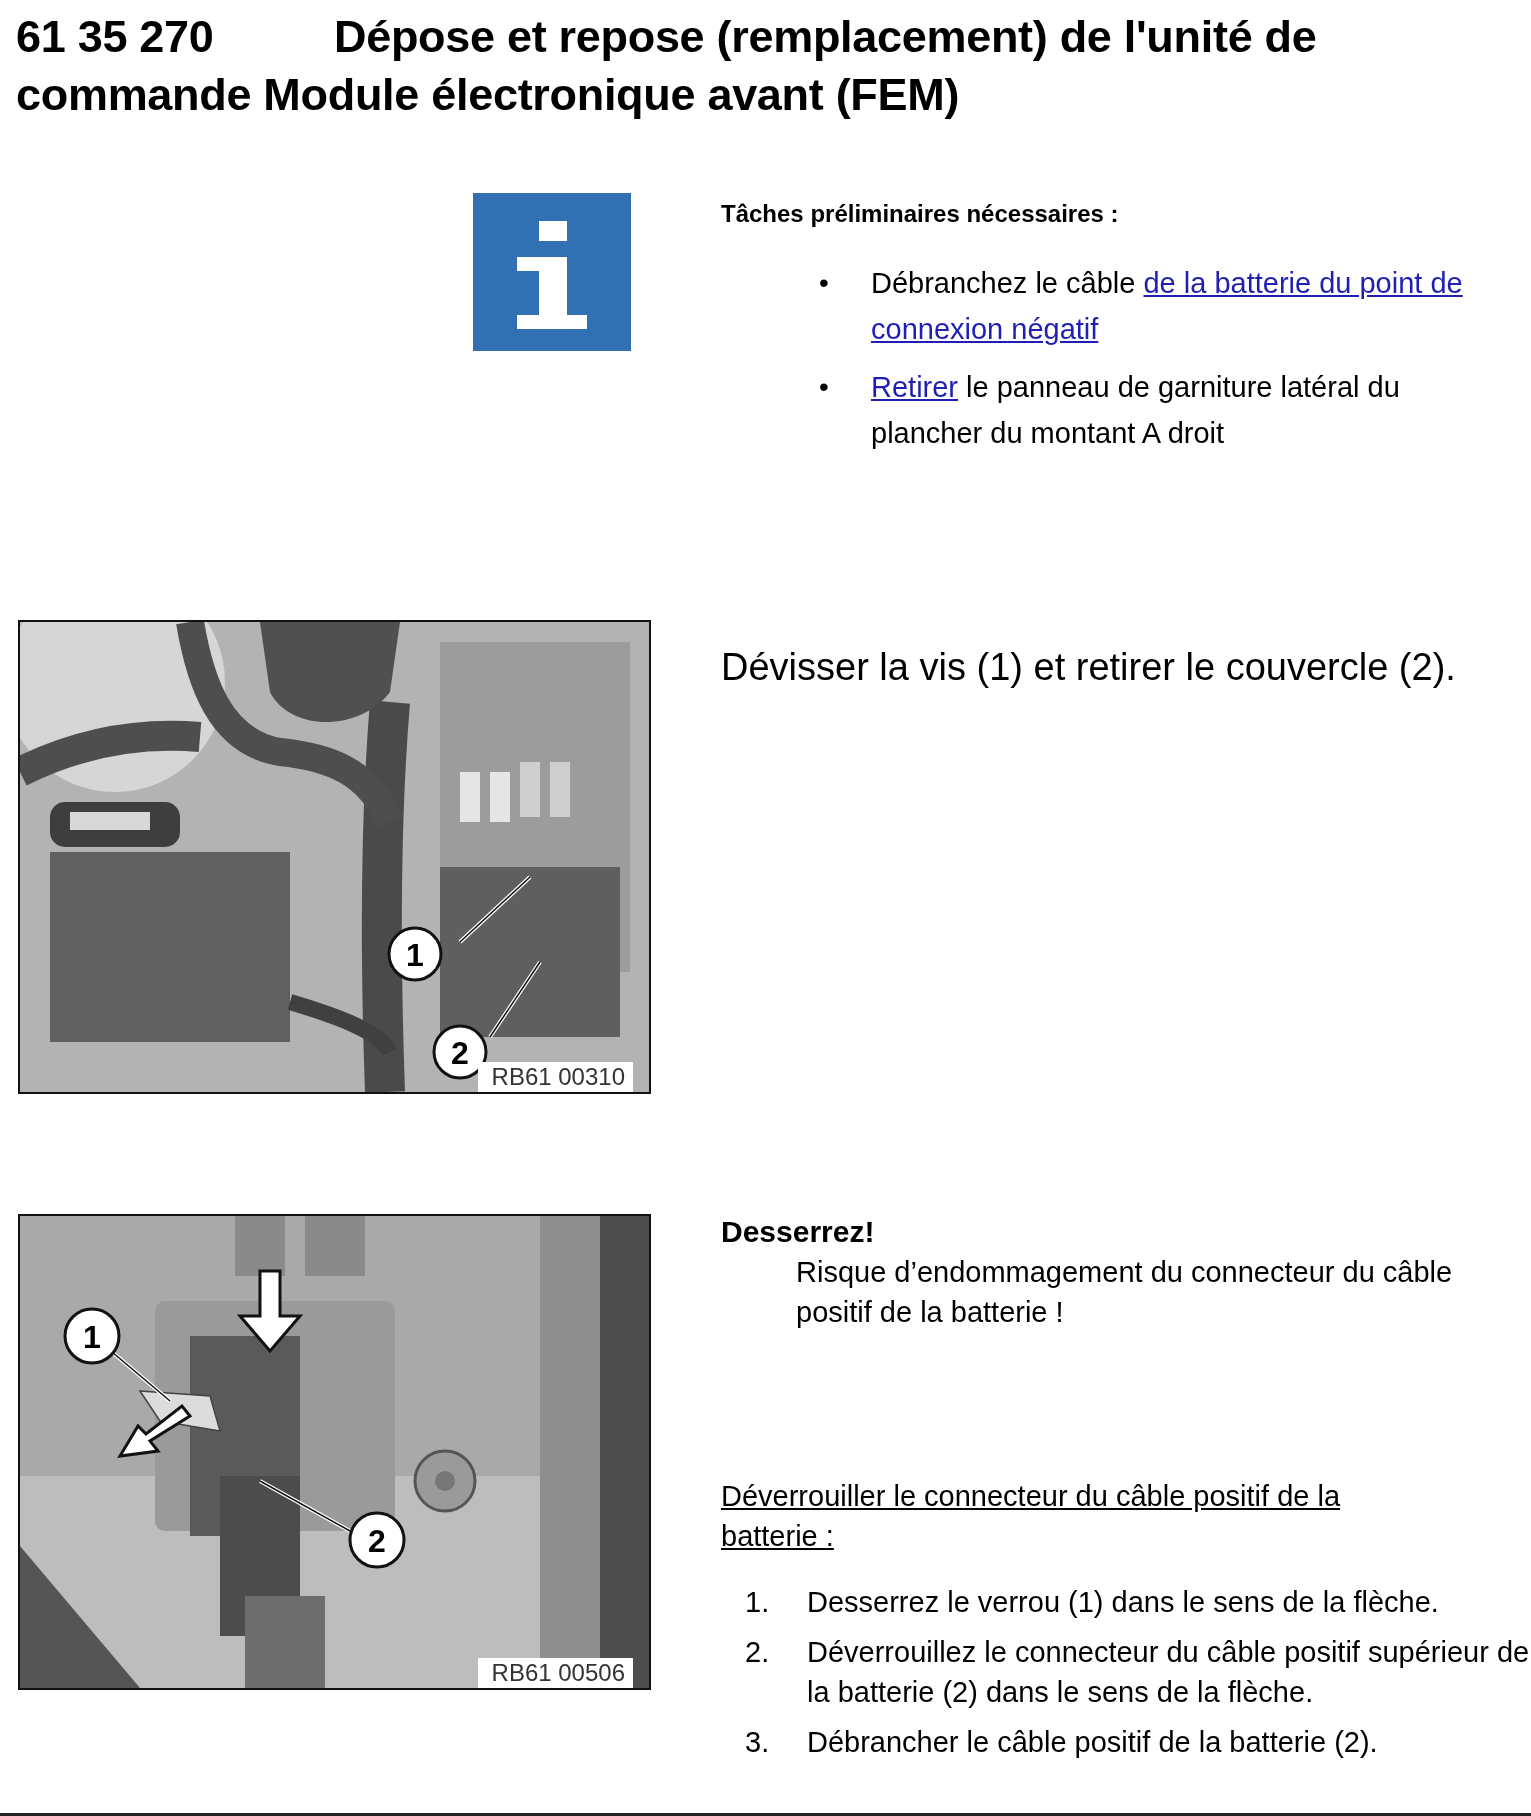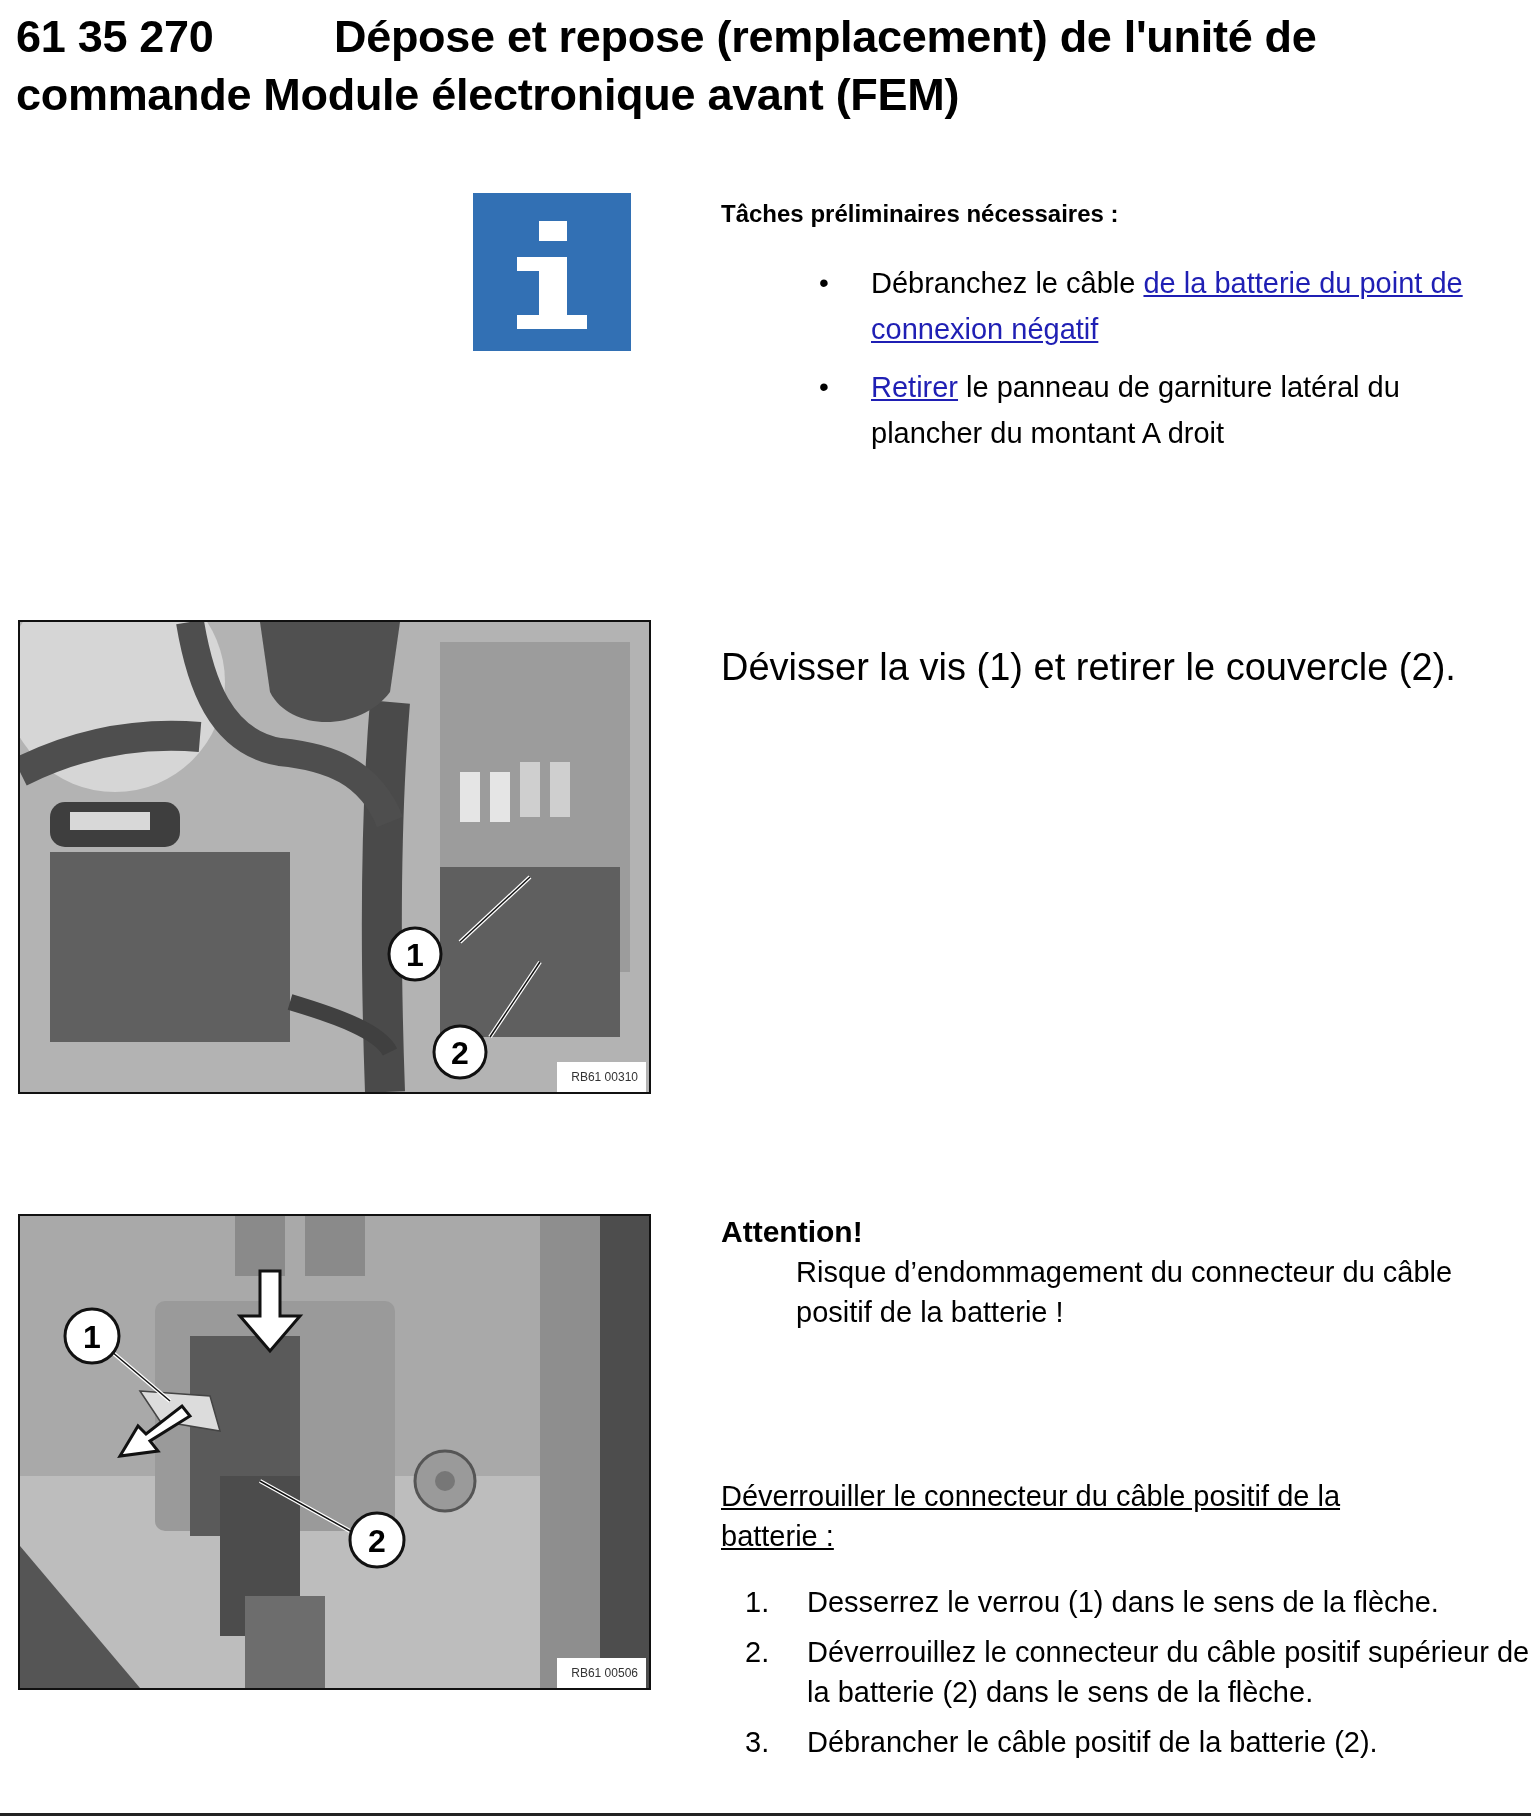--- a/index.html
+++ b/index.html
@@ -26,22 +26,22 @@
     .bullets li .dot { position: absolute; left: 98px; top: 0; font-size: 28px; }
     a.link { color: #1a0dab; color: #1f1fb4; text-decoration: underline; }
 
     .figure {
       position: absolute; border: 2px solid #111; background: #9a9a9a; overflow: hidden;
     }
     .fig1 { left: 18px; top: 620px; width: 629px; height: 470px; }
     .fig2 { left: 18px; top: 1214px; width: 629px; height: 472px; }
     .figure svg { width: 100%; height: 100%; display: block; }
     .fig-ref {
-      position: absolute; right: 3px; bottom: 0; background: #fff; color: #333;
-      font-size: 12px; padding: 3px 8px 3px 14px; line-height: 24px;
+      position: absolute; right: 16px; bottom: 0; background: #fff; color: #333;
+      font-size: 24px; padding: 3px 8px 3px 14px; line-height: 24px;
     }
 
     .step1 { position: absolute; left: 721px; top: 618px; font-size: 38px; line-height: 40px; margin-top: 29px; }
 
     .attention { position: absolute; left: 721px; top: 1212px; width: 790px; }
     .attention .head { font-size: 30px; font-weight: bold; line-height: 40px; }
     .attention .body { font-size: 29px; line-height: 40px; padding-left: 75px; width: 680px; }
 
     .unlock { position: absolute; left: 721px; top: 1440px; width: 760px; margin-top: 36px; }
     .unlock .sub { font-size: 29px; line-height: 40px; text-decoration: underline; width: 720px; }
@@ -146,21 +146,21 @@
     </g>
     <g>
       <circle cx="357" cy="324" r="27" fill="#fff" stroke="#111" stroke-width="3"></circle>
       <text x="357" y="336" font-family="Liberation Sans, sans-serif" font-size="32" font-weight="bold" text-anchor="middle">2</text>
     </g>
   </svg>
   <div class="fig-ref">RB61 00506</div>
 </div>
 
 <div class="attention">
-  <div class="head">Attention!</div>
+  <div class="head">Desserrez!</div>
   <div class="body">Risque d’endommagement du connecteur du câble positif de la batterie !</div>
 </div>
 
 <div class="unlock">
   <div class="sub">Déverrouiller le connecteur du câble positif de la batterie :</div>
   <ol class="steps">
     <li>
       <span class="num">1.</span>
       <span>Desserrez le verrou (1) dans le sens de la flèche.</span>
     </li>

